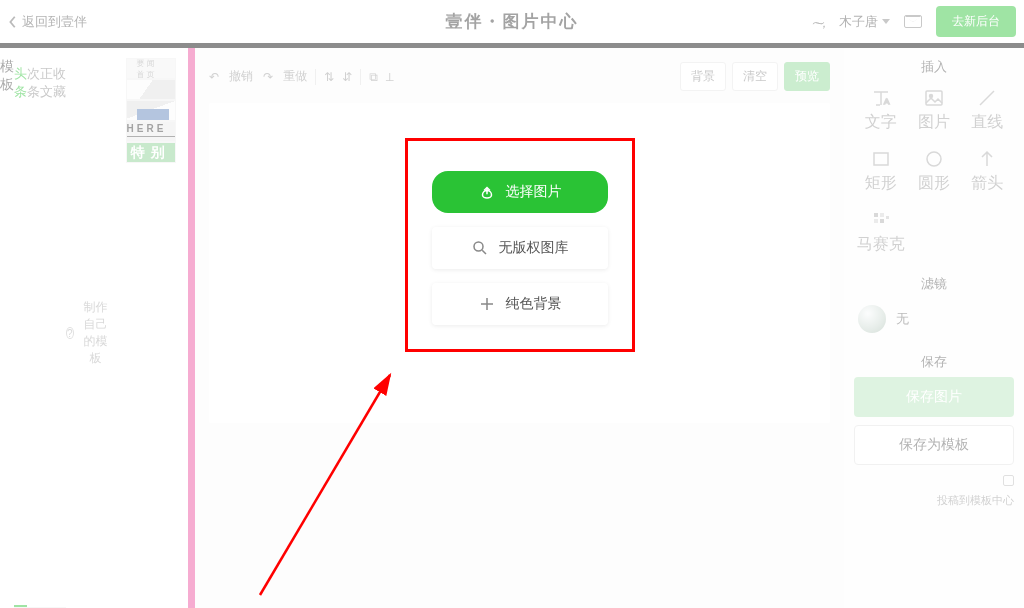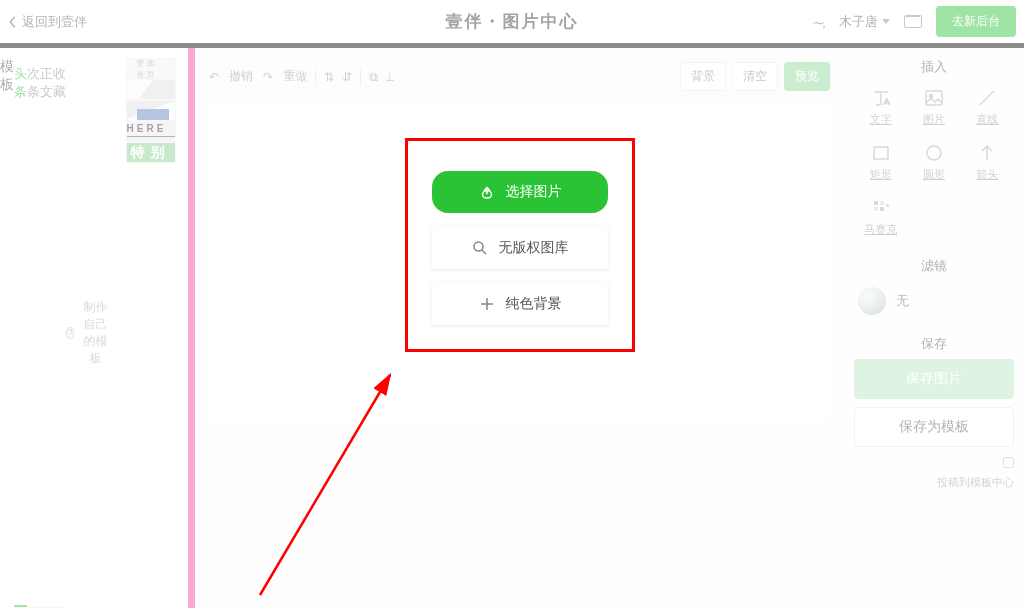--- a/index.html
+++ b/index.html
@@ -60,21 +60,21 @@
 
     
     .arrow-svg { position: absolute; left: 240px; top: 365px; z-index: 10; pointer-events: none; }
 
     
     .right-panel { width: 180px; padding: 10px 10px; background: #fdfdfd; display: flex; flex-direction: column; gap: 14px; }
     .rp-section-title { font-size: 13px; color: #555; text-align: center; margin-bottom: 6px; }
     .insert-grid { display: grid; grid-template-columns: repeat(3, 1fr); gap: 4px 0; }
     .insert-item { display: flex; flex-direction: column; align-items: center; gap: 4px; padding: 6px 0; cursor: pointer; }
     .insert-item .ii-icon { color: #aaa; width: 20px; height: 20px; display: flex; align-items: center; justify-content: center; }
-    .insert-item .ii-label { font-size: 11px; color: #999; text-decoration: underline; }
+    .insert-item .ii-label { font-size: 16px; color: #999; }
     .filter-row { display: flex; align-items: center; gap: 10px; padding: 6px 4px; cursor: pointer; }
     .filter-thumb { width: 28px; height: 28px; border-radius: 50%; background: radial-gradient(circle at 35% 30%, #f8fafb 0%, #c8d6ce 60%, #a0b8a8 100%); }
     .filter-name { font-size: 13px; color: #666; }
     .save-btn { width: 100%; border: none; border-radius: 4px; height: 40px; font-size: 14px; cursor: pointer; }
     .save-btn.primary { background: #b6e5bc; color: #fff; }
     .save-btn.secondary { background: #fff; border: 1px solid #e0e0e0; color: #555; margin-top: 8px; }
     .submit-row { display: flex; align-items: flex-end; gap: 7px; margin-top: 10px; font-size: 11px; color: #999; flex-direction: column; }
     .submit-row .cb { width: 11px; height: 11px; border: 1px solid #bbb; border-radius: 2px; }
   </style>
 </head>

